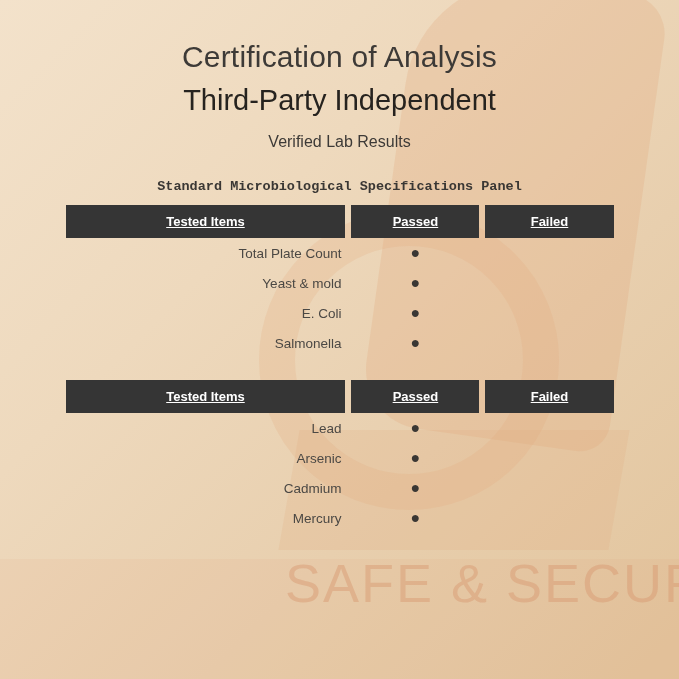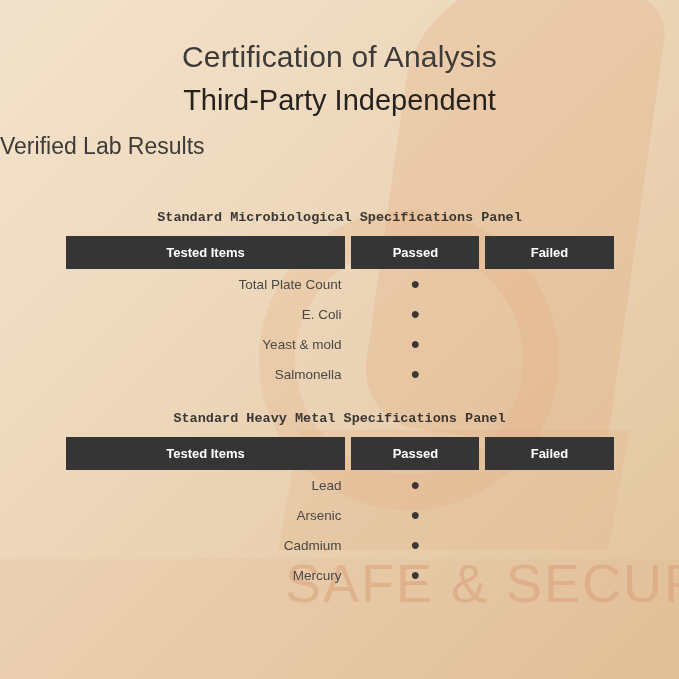--- a/index.html
+++ b/index.html
@@ -81,25 +81,25 @@
     margin: 0 0 10px 0;
   }
   .title-2 {
     text-align: center;
     font-size: 29px;
     color: #26231f;
     font-weight: normal;
     margin: 0 0 16px 0;
   }
   .title-3 {
-    text-align: left;
-    font-size: 23px;
+    text-align: center;
+    font-size: 16px;
     color: #3d3a37;
     font-weight: normal;
-    margin: 0 0 50px 0;
+    margin: 0 0 28px 0;
   }
   .panel {
     width: 560px;
     margin: 0 auto;
   }
   .panel-caption {
     text-align: center;
     font-size: 13.5px;
     font-weight: bold;
     color: #3a3734;
@@ -112,20 +112,21 @@
     width: 100%;
     table-layout: fixed;
   }
   table.spec th {
     background: #353535;
     color: #ffffff;
     font-size: 13px;
     font-weight: bold;
     padding: 9px 4px;
     text-align: center;
+    text-decoration: underline;
   }
   table.spec th.col-item { width: 250px; }
   table.spec th.col-pass { width: 110px; }
   table.spec th.col-fail { width: 110px; }
   table.spec td {
     font-size: 13.5px;
     color: #4b4844;
     padding: 7px 4px 7px 14px;
     text-align: right;
     vertical-align: middle;
@@ -167,40 +168,39 @@
             <th class="col-fail">Failed</th>
           </tr>
         </thead>
         <tbody>
           <tr class="first-row">
             <td>Total Plate Count</td>
             <td class="mark">●</td>
             <td class="mark"></td>
           </tr>
           <tr>
+            <td>Yeast &amp; mold</td>
+            <td class="mark">●</td>
+            <td class="mark"></td>
+          </tr>
+          <tr>
             <td>E. Coli</td>
-            <td class="mark">●</td>
-            <td class="mark"></td>
-          </tr>
-          <tr>
-            <td>Yeast &amp; mold</td>
             <td class="mark">●</td>
             <td class="mark"></td>
           </tr>
           <tr>
             <td>Salmonella</td>
             <td class="mark">●</td>
             <td class="mark"></td>
           </tr>
         </tbody>
       </table>
     </div>
 
     <div class="panel panel-2">
-      <div class="panel-caption">Standard Heavy Metal Specifications Panel</div>
       <table class="spec">
         <thead>
           <tr>
             <th class="col-item">Tested Items</th>
             <th class="col-pass">Passed</th>
             <th class="col-fail">Failed</th>
           </tr>
         </thead>
         <tbody>
           <tr class="first-row">

